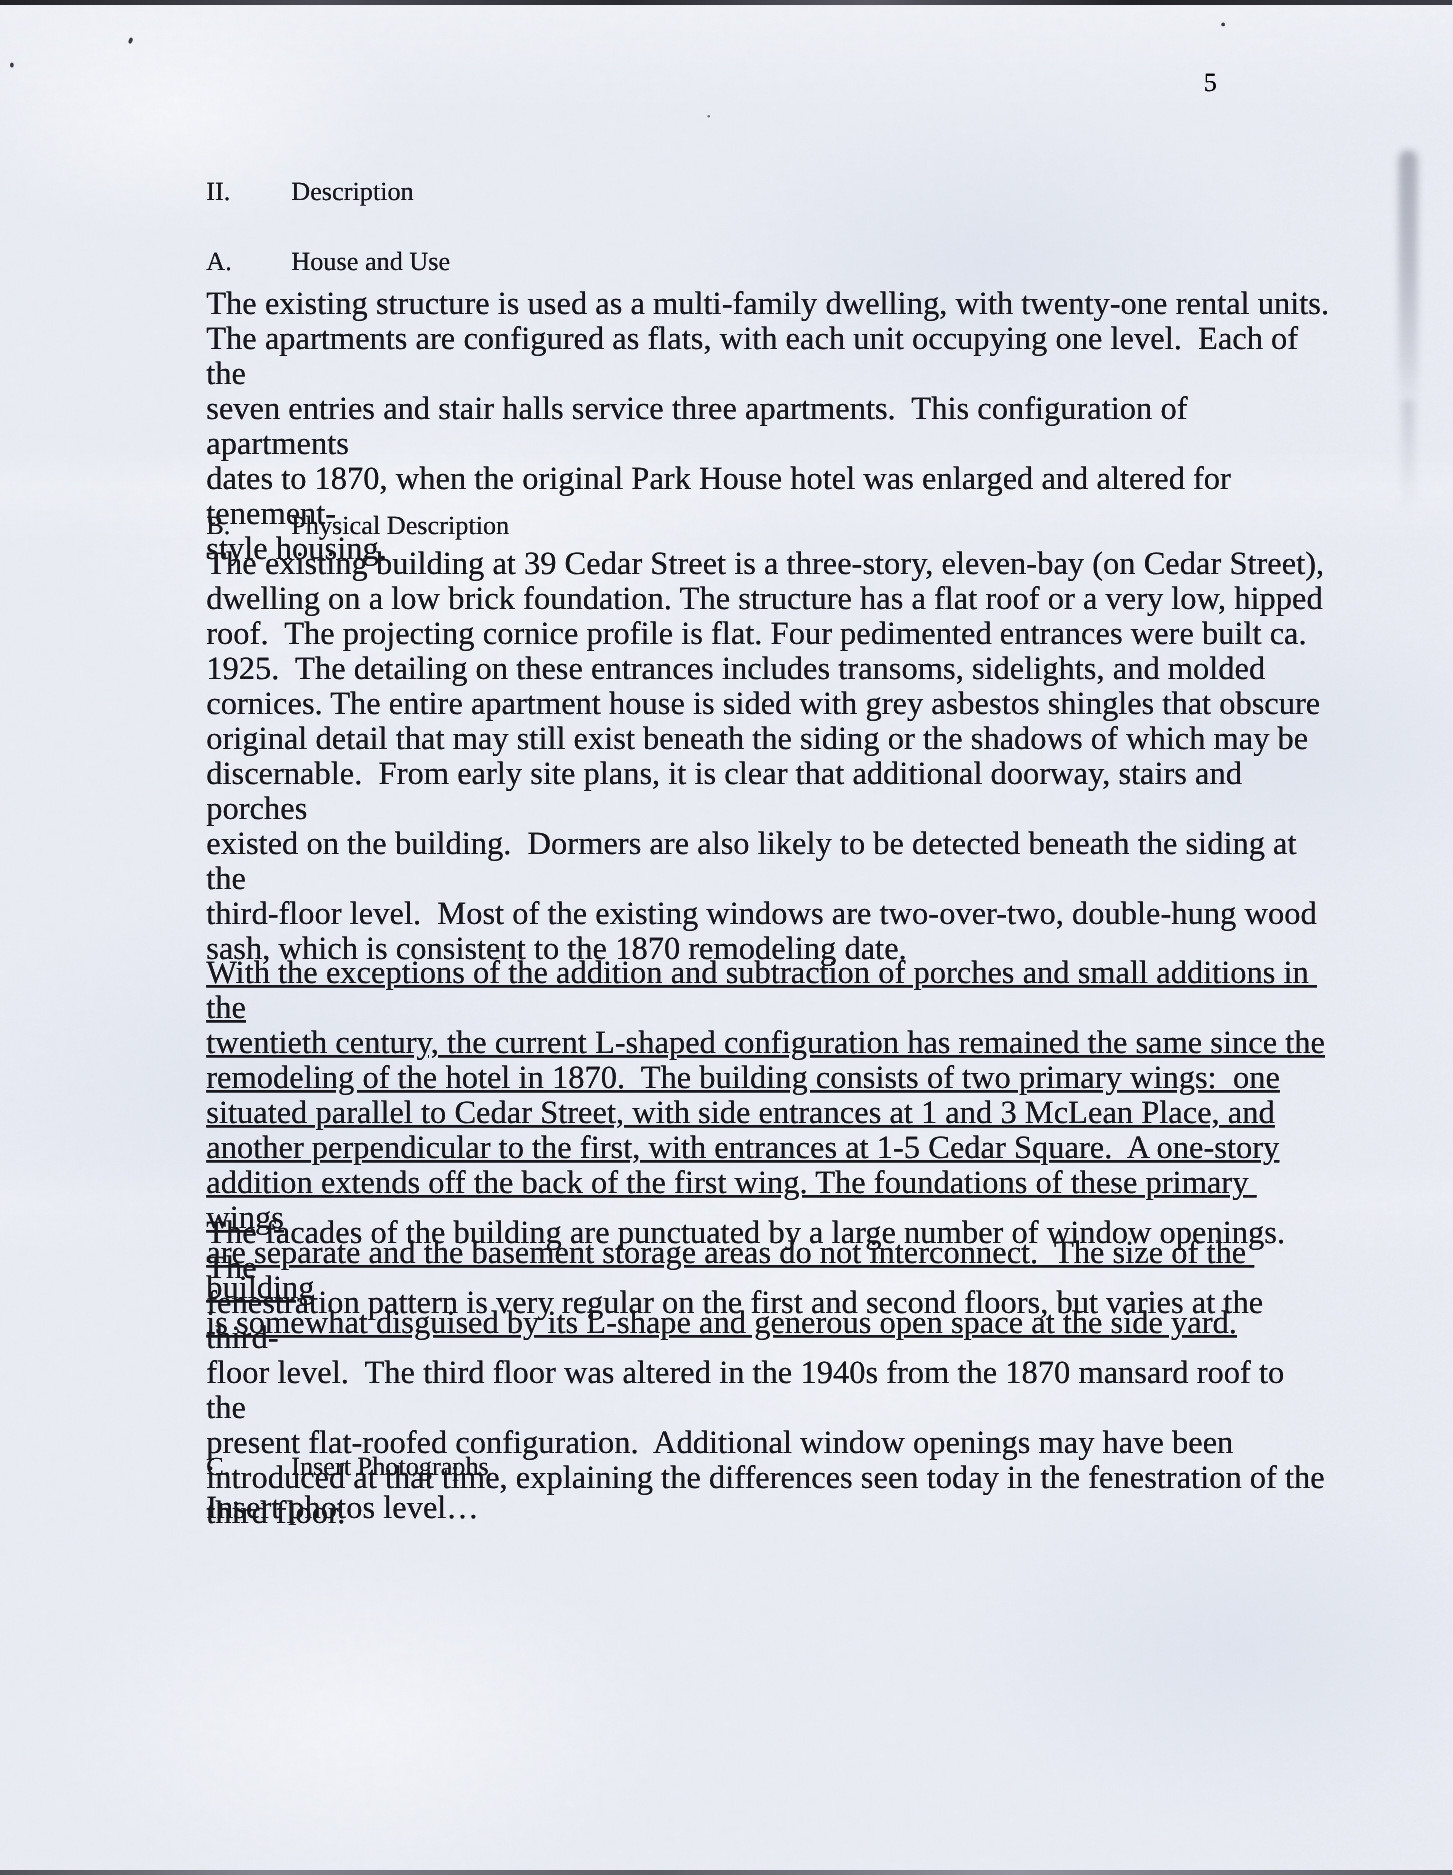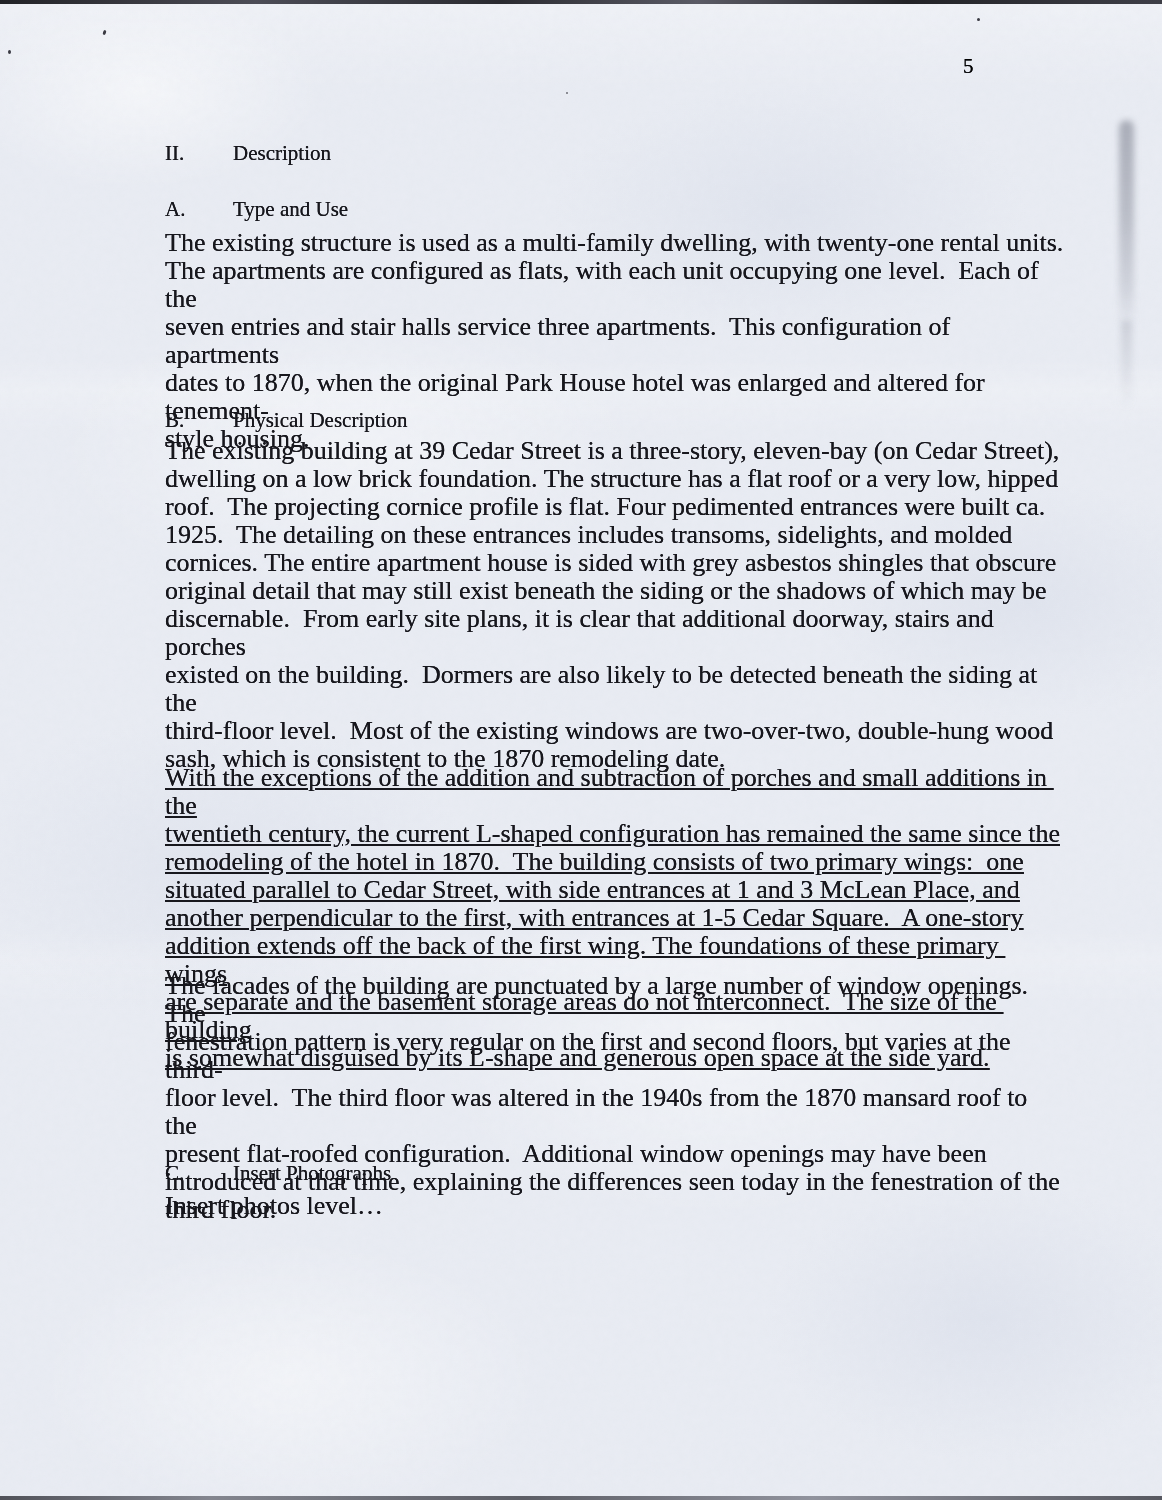--- a/index.html
+++ b/index.html
@@ -111,21 +111,21 @@
 
   <div class="content">
 
     <div class="heading pos-h2">
       <span class="h-label">II.</span>
       <span class="h-title">Description</span>
     </div>
 
     <div class="heading pos-ha">
       <span class="h-label">A.</span>
-      <span class="h-title">Type and Use</span>
+      <span class="h-title">House and Use</span>
     </div>
 
     <div class="para pos-pa">The existing structure is used as a multi-family dwelling, with twenty-one rental units.
 The apartments are configured as flats, with each unit occupying one level.  Each of the
 seven entries and stair halls service three apartments.  This configuration of apartments
 dates to 1870, when the original Park House hotel was enlarged and altered for tenement-
 style housing.</div>
 
     <div class="heading pos-hb">
       <span class="h-label">B.</span>

